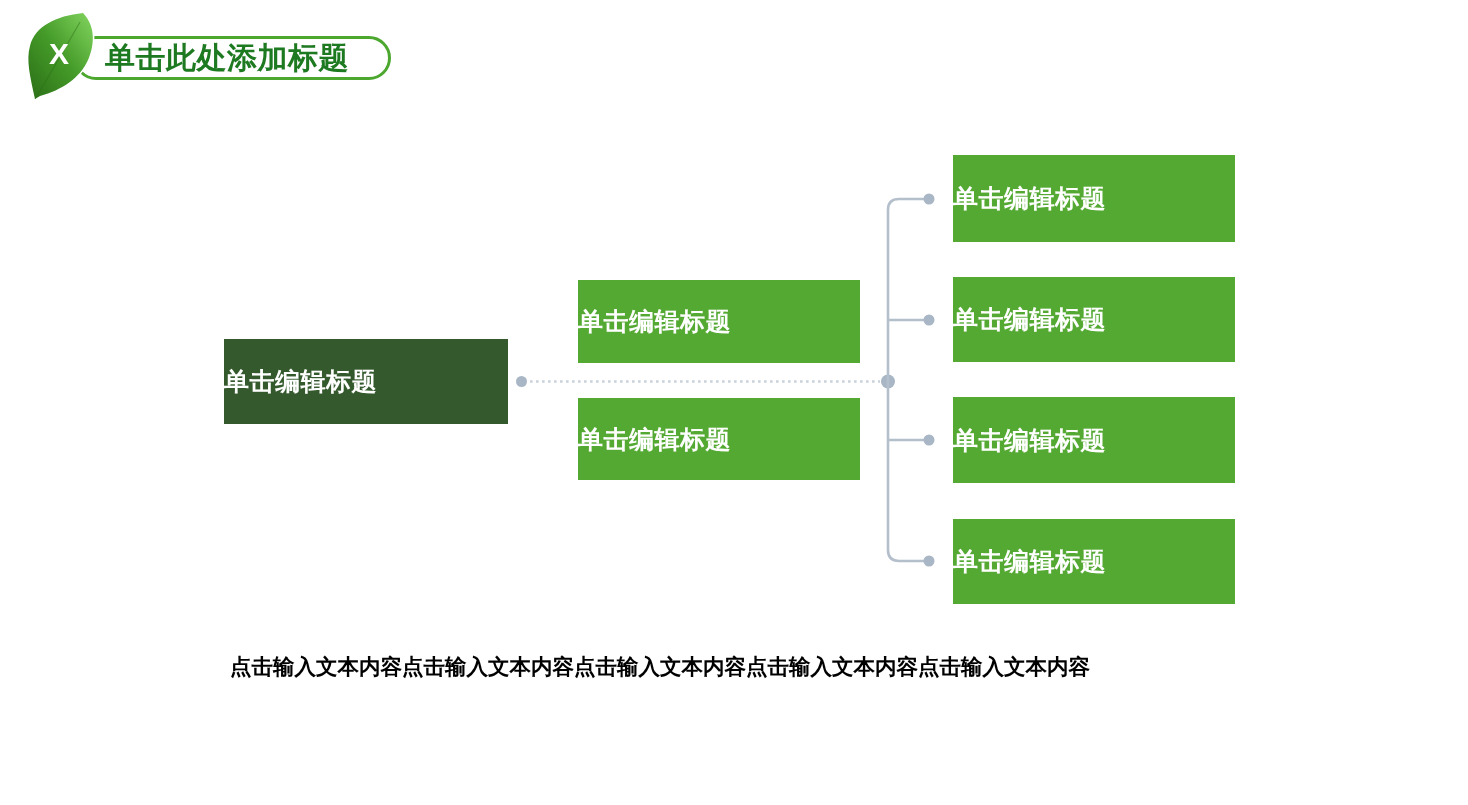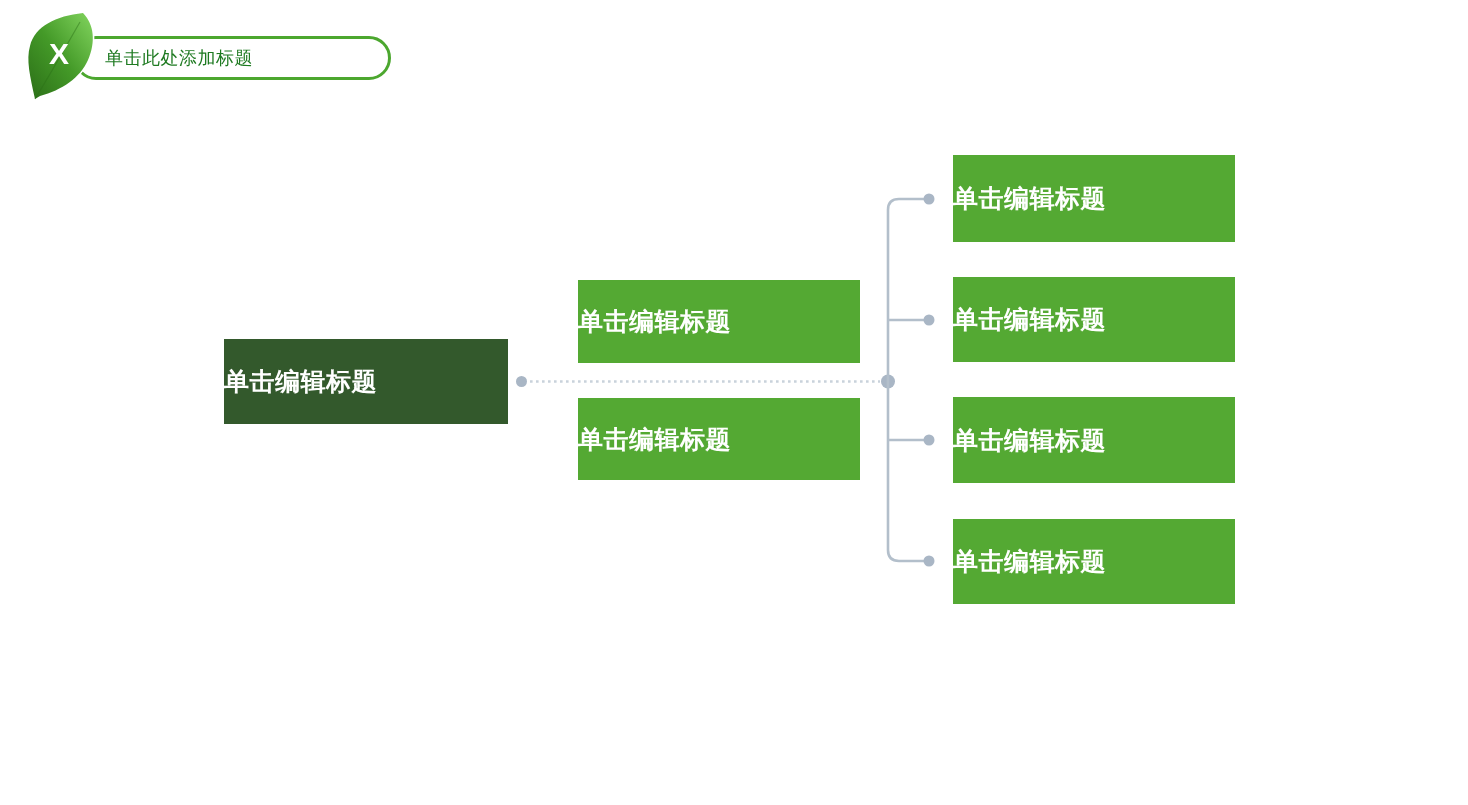--- a/index.html
+++ b/index.html
@@ -17,21 +17,21 @@
     position:absolute; left:74px; top:36px;
     width:317px; height:44px;
     border:3px solid var(--accent-green,#4CA72F);
     border-radius:23px;
     background:#ffffff;
     display:flex; align-items:center;
     padding-left:28px;
     z-index:1;
   }
   .title-pill .pill-title {
-    font-size:18px; font-weight:normal;
+    font-size:30px; font-weight:bold;
     color:var(--title-text,#1E7A21);
     white-space:nowrap; letter-spacing:0.5px;
   }
   .leaf-wrap {
     position:absolute; left:26px; top:8px;
     width:70px; height:97px; z-index:2;
   }
   .leaf-letter {
     position:absolute; left:26px; top:8px;
     width:70px; height:97px; z-index:3;
@@ -132,14 +132,15 @@
   <div class="node node-r2">
     <span>单击编辑标题</span>
   </div>
   <div class="node node-r3">
     <span>单击编辑标题</span>
   </div>
   <div class="node node-r4">
     <span>单击编辑标题</span>
   </div>
 
+  <div class="body-text">点击输入文本内容点击输入文本内容点击输入文本内容点击输入文本内容点击输入文本内容</div>
 
 </div>
 
 </body></html>

